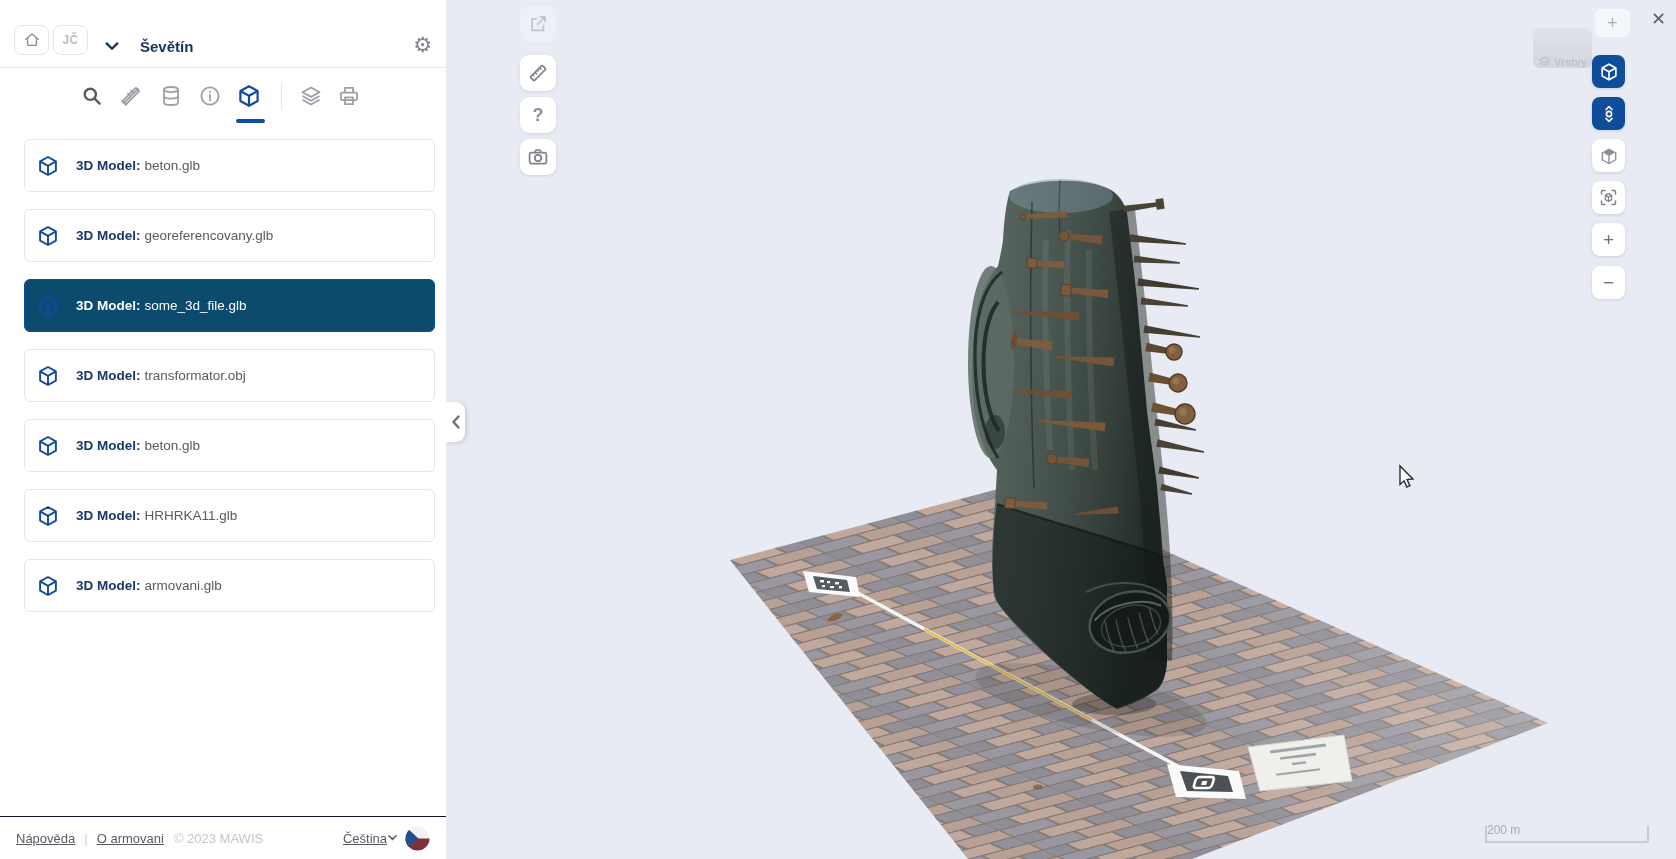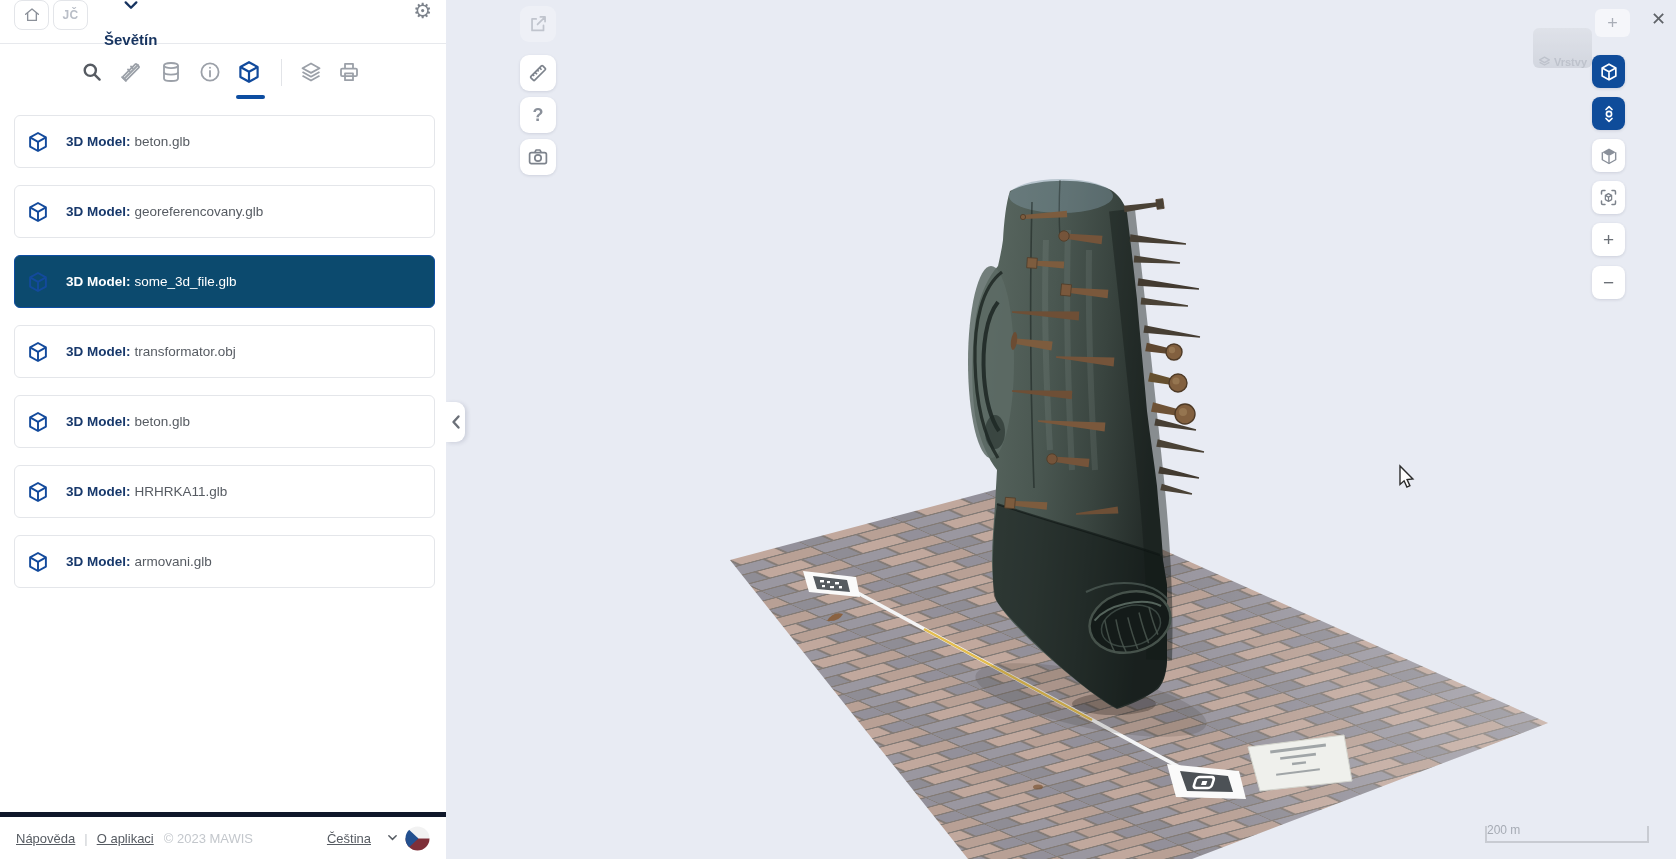--- a/index.html
+++ b/index.html
@@ -1,50 +1,50 @@
 <!DOCTYPE html>
 <html><head>
 <meta charset="utf-8">
 <style>
   html,body{margin:0;padding:0;background:#fff;}
   body{width:1676px;height:859px;overflow:hidden;font-family:"Liberation Sans",sans-serif;}
   .app{position:relative;width:1676px;height:859px;background:#e8ebf3;}
 
   
   .sidebar{position:absolute;left:0;top:0;width:446px;height:859px;background:#fff;display:flex;flex-direction:column;z-index:5;}
-  .sb-header{height:43px;border-bottom:1px solid #e7e9ed;display:flex;align-items:flex-start;padding:0 14px;flex:none;}
+  .sb-header{height:43px;border-bottom:1px solid #e7e9ed;display:flex;align-items:flex-end;padding:12px 14px;flex:none;}
   .hbtn{width:33px;height:28px;border:1px solid #e3e5e9;border-radius:8px;background:#fff;display:flex;align-items:center;justify-content:center;cursor:pointer;}
   .hbtn + .hbtn{margin-left:4px;}
   .hbtn svg{stroke:#8b9099;}
   .badge-txt{font-size:12px;color:#b9bec7;font-weight:bold;letter-spacing:.3px;}
-  .project{display:flex;align-items:center;margin-left:16px;gap:20px;cursor:pointer;flex-direction:column;}
+  .project{display:flex;align-items:center;margin-left:16px;gap:20px;cursor:pointer;}
   .project-title{font-size:15px;font-weight:bold;color:#16335f;}
   .sb-header .spacer{flex:1;}
   .gear{font-size:21px;color:#7d838c;cursor:pointer;line-height:1;}
 
   .sb-tabs{position:relative;height:57px;flex:none;}
   .tab-ic{position:absolute;top:16px;width:24px;height:24px;cursor:pointer;}
   .tab-div{position:absolute;left:281px;top:15px;width:1px;height:27px;background:#e2e4e8;}
   .tab-underline{position:absolute;left:236px;top:51px;width:29px;height:4px;border-radius:2px;background:#0d4da1;}
 
-  .sb-list{flex:1;padding:14px 11px 0 14px;overflow:hidden;}
+  .sb-list{flex:1;padding:14px 11px 0 24px;overflow:hidden;}
   .mrow{height:53px;border:1px solid #e4e6ea;border-radius:6px;background:#fff;display:flex;align-items:center;padding:0 12px;margin-bottom:17px;cursor:pointer;box-sizing:border-box;}
   .mrow svg{flex:none;}
   .mrow .mlabel{margin-left:17px;font-size:13.5px;white-space:nowrap;}
   .mrow .mprefix{font-weight:bold;color:#17386b;}
   .mrow .mname{color:#565b62;margin-left:4px;}
   .mrow.selected{background:#0c4a6e;border-color:#0c4da2;}
   .mrow.selected .mprefix,.mrow.selected .mname{color:#fff;}
 
-  .sb-footer{flex:none;height:42px;border-top:5px solid #0f172a;display:flex;align-items:center;padding:0 16px;font-size:13px;margin-top:44px;}
+  .sb-footer{flex:none;height:42px;border-top:1px solid #0f172a;display:flex;align-items:center;padding:0 16px;font-size:13px;margin-top:44px;}
   .flink{color:#565b62;text-decoration:underline;cursor:pointer;}
   .fsep{color:#c9ccd1;margin:0 9px;}
   .fcopy{color:#c3c7cc;margin-left:10px;}
   .sb-footer .spacer{flex:1;}
-  .lang{display:flex;align-items:center;gap:16px;cursor:pointer;}
+  .lang{display:flex;align-items:center;gap:0;cursor:pointer;}
   .flag{width:25px;height:25px;margin-left:7px;flex:none;cursor:pointer;}
 
   
   .viewport{position:absolute;left:446px;top:0;width:1230px;height:859px;background:#e8ebf3;overflow:hidden;}
   .scene{position:absolute;left:0;top:0;}
 
   .vbtn{position:absolute;width:36px;height:36px;background:#fff;border-radius:9px;box-shadow:0 1px 3px rgba(40,50,80,.13);display:flex;align-items:center;justify-content:center;cursor:pointer;z-index:8;}
   .vbtn svg{stroke:#7d838c;}
   .vbtn.disabled{opacity:.42;box-shadow:none;background:rgba(255,255,255,.6);}
   .q-glyph{font-size:18px;color:#8a909a;font-weight:bold;}
@@ -292,21 +292,21 @@
         <svg width="22" height="22">
             <use href="#i-cube"></use>
           </svg>
         <span class="mlabel"><span class="mprefix">3D Model:</span><span class="mname">armovani.glb</span></span>
       </div>
     </div>
 
     <div class="sb-footer">
       <span class="flink">Nápověda</span>
       <span class="fsep">|</span>
-      <span class="flink">O aplikaci</span>
+      <span class="flink">O armovani</span>
       <span class="fcopy">© 2023 MAWIS</span>
       <span class="spacer"></span>
       <span class="lang">
         <span class="flink">Čeština</span>
         <svg width="11" height="8">
             <use href="#i-chevdown-sm"></use>
           </svg>
       </span>
       <svg class="flag" viewBox="0 0 26 26">
           <use href="#i-flag-cz"></use>

